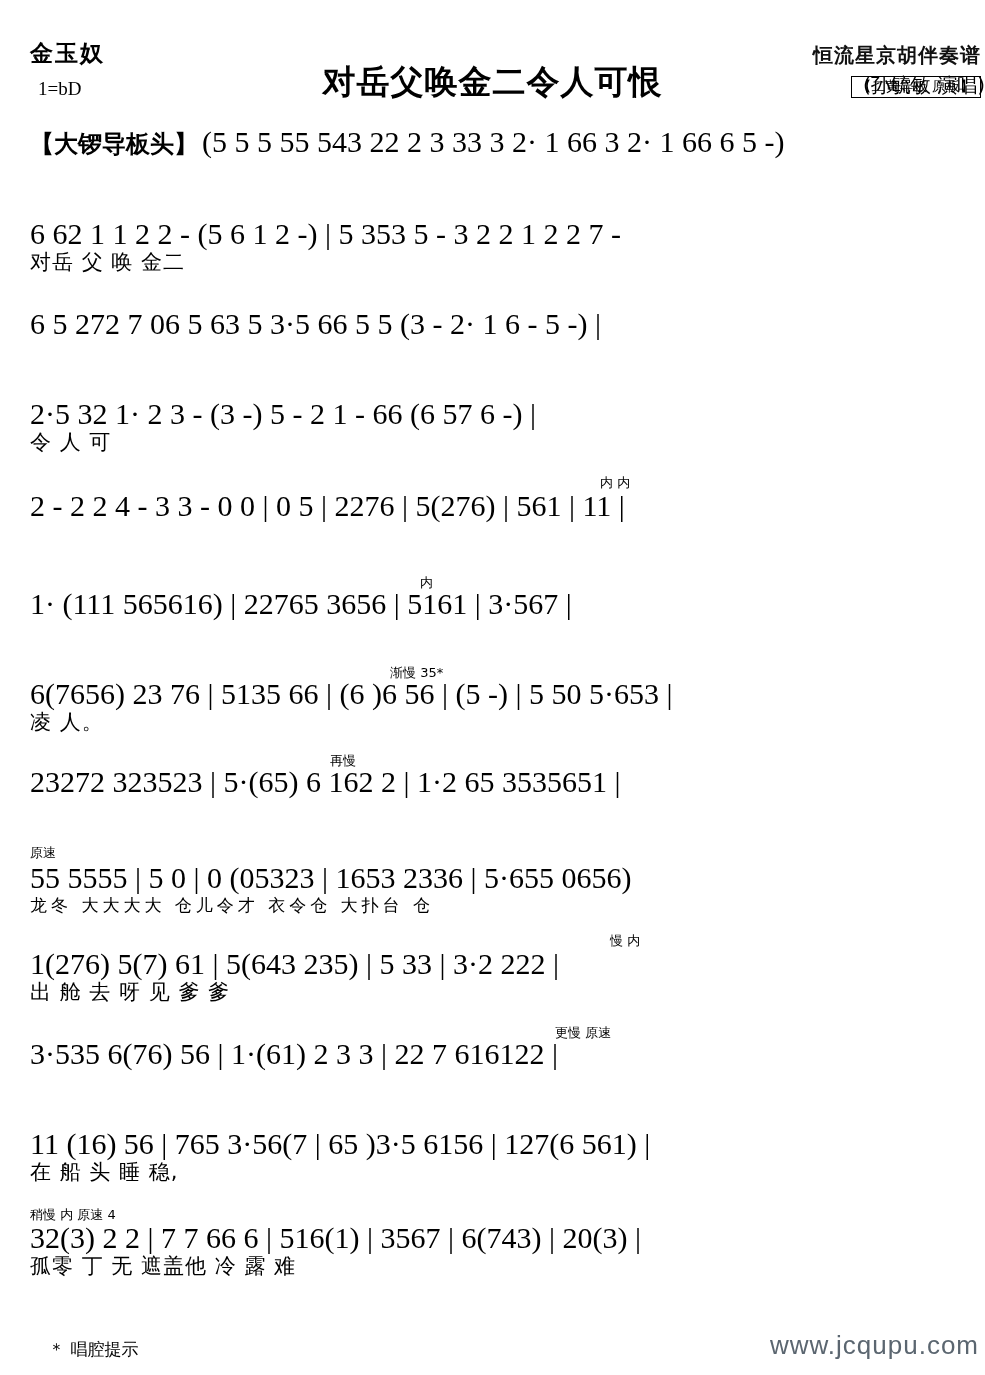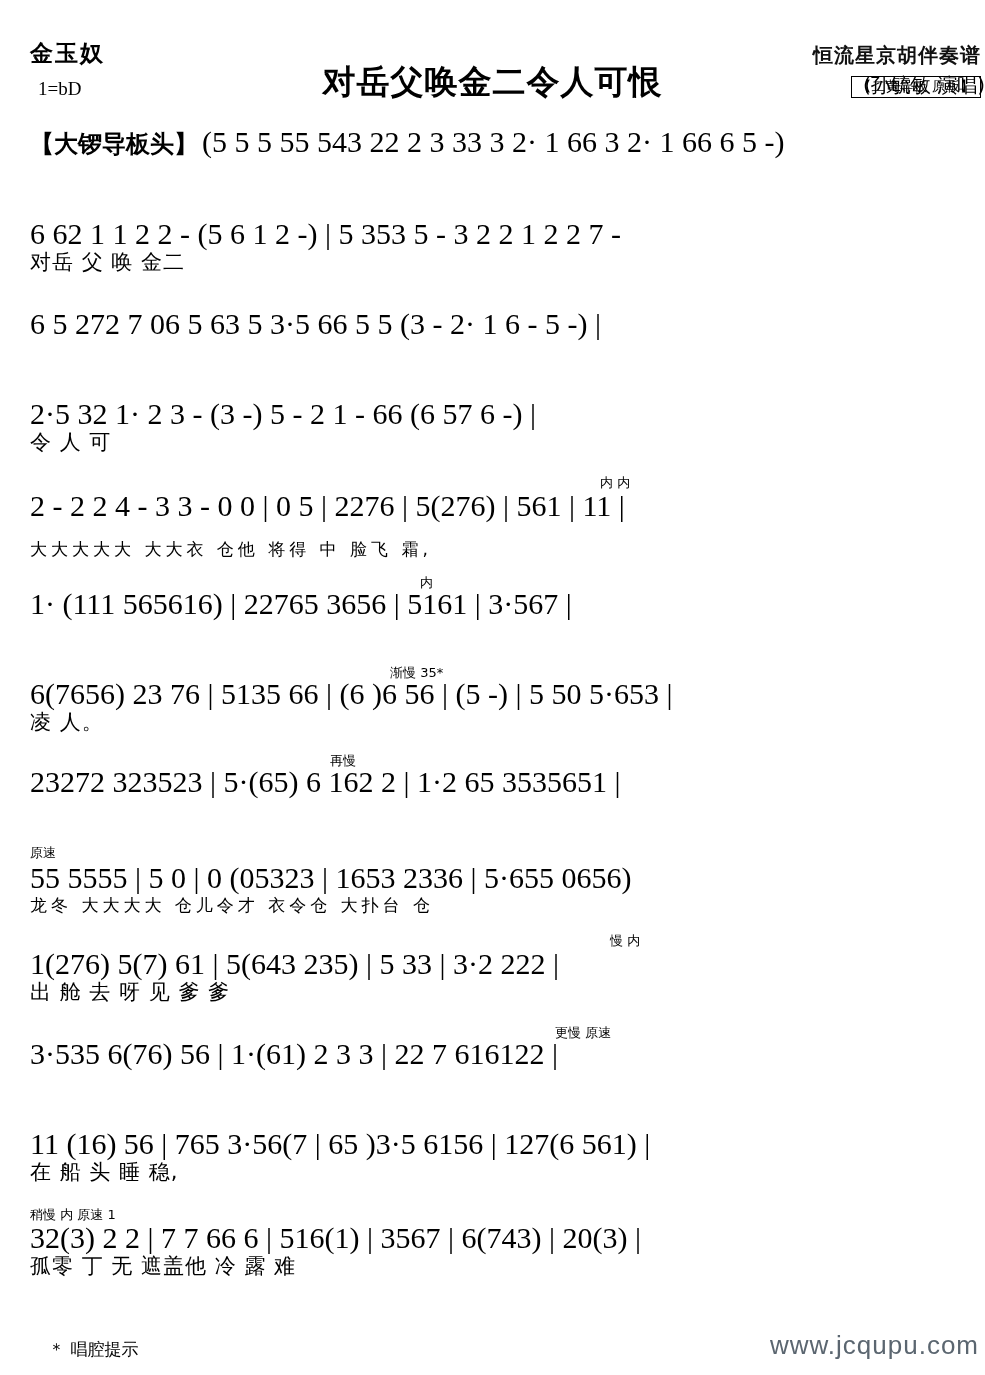--- a/index.html
+++ b/index.html
@@ -165,23 +165,20 @@
   <div class="line" style="top:398px;">
     <div class="notes">2·5 32 1· 2 3 - (3 -) 5 - 2 1 - 66 (6 57 6 -) |</div>
     <div class="lyr">令 人 可</div>
   </div>
 
   <div class="line" style="top:490px;">
     <div class="tag" style="left:570px; top:-16px;">内   内</div>
     <div class="notes">2 - 2 2 4 - 3 3 - 0  0 | 0 5 | 2276 | 5(276) | 561 | 11 |</div>
     <div class="gong"></div>
   </div>
-  <div class="line" style="top:538px;">
-    <div class="gong">大大大大大 大大衣 仓他 将得   中        脸飞 霜,</div>
-  </div>
 
   <div class="line" style="top:588px;">
     <div class="tag" style="left:390px; top:-14px;">内</div>
     <div class="notes">1· (111  565616) | 22765  3656 | 5161 | 3·567 |</div>
   </div>
 
   <div class="line" style="top:678px;">
     <div class="tag" style="left:360px; top:-14px;">渐慢                        35*</div>
     <div class="notes">6(7656)  23 76 | 5135  66 | (6 )6  56 | (5  -) | 5 50  5·653 |</div>
     <div class="lyr">凌            人。</div>
@@ -208,20 +205,20 @@
     <div class="tag" style="left:525px; top:-14px;">更慢                           原速</div>
     <div class="notes">3·535   6(76) 56 | 1·(61) 2   3 3 | 22 7   616122 |</div>
   </div>
 
   <div class="line" style="top:1128px;">
     <div class="notes">11  (16) 56 | 765  3·56(7 | 65 )3·5  6156 | 127(6  561) |</div>
     <div class="lyr">在 船 头        睡        稳,</div>
   </div>
 
   <div class="line" style="top:1222px;">
-    <div class="tag" style="left:0px; top:-16px;">稍慢            内            原速   1</div>
+    <div class="tag" style="left:0px; top:-16px;">稍慢            内            原速   4</div>
     <div class="notes">32(3)   2 2 | 7 7  66 6 | 516(1) | 3567 | 6(743) | 20(3) |</div>
     <div class="lyr">孤零  丁    无 遮盖他 冷    露        难</div>
   </div>
 
   <div class="footnote">＊ 唱腔提示</div>
   <div class="watermark">www.jcqupu.com</div>
 </div>
 
 </body></html>

